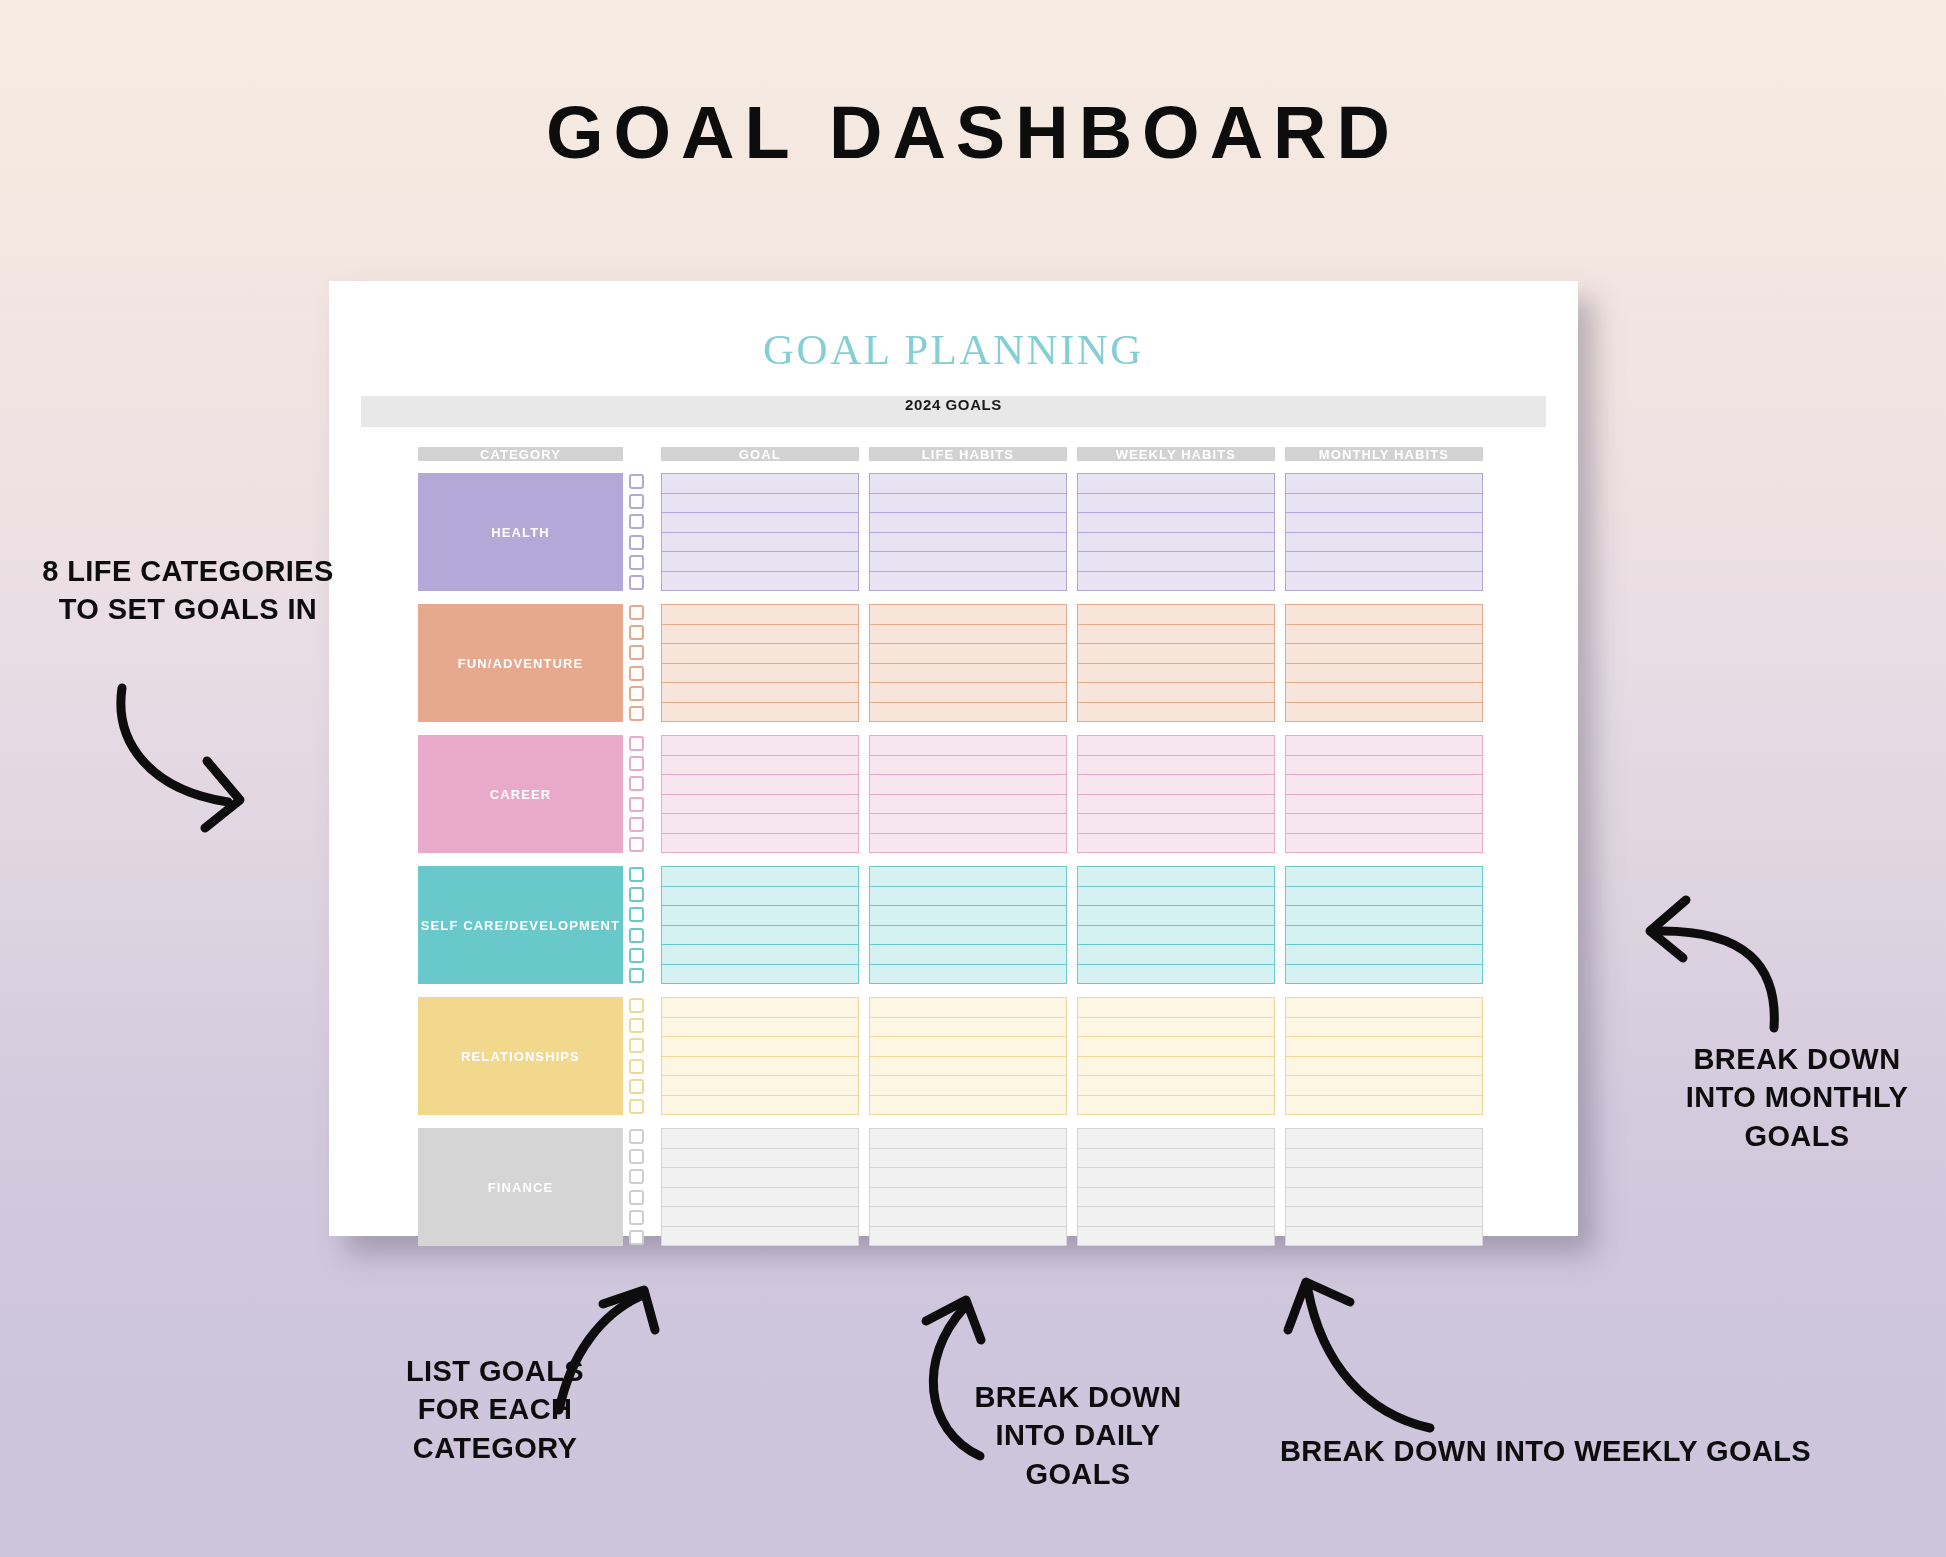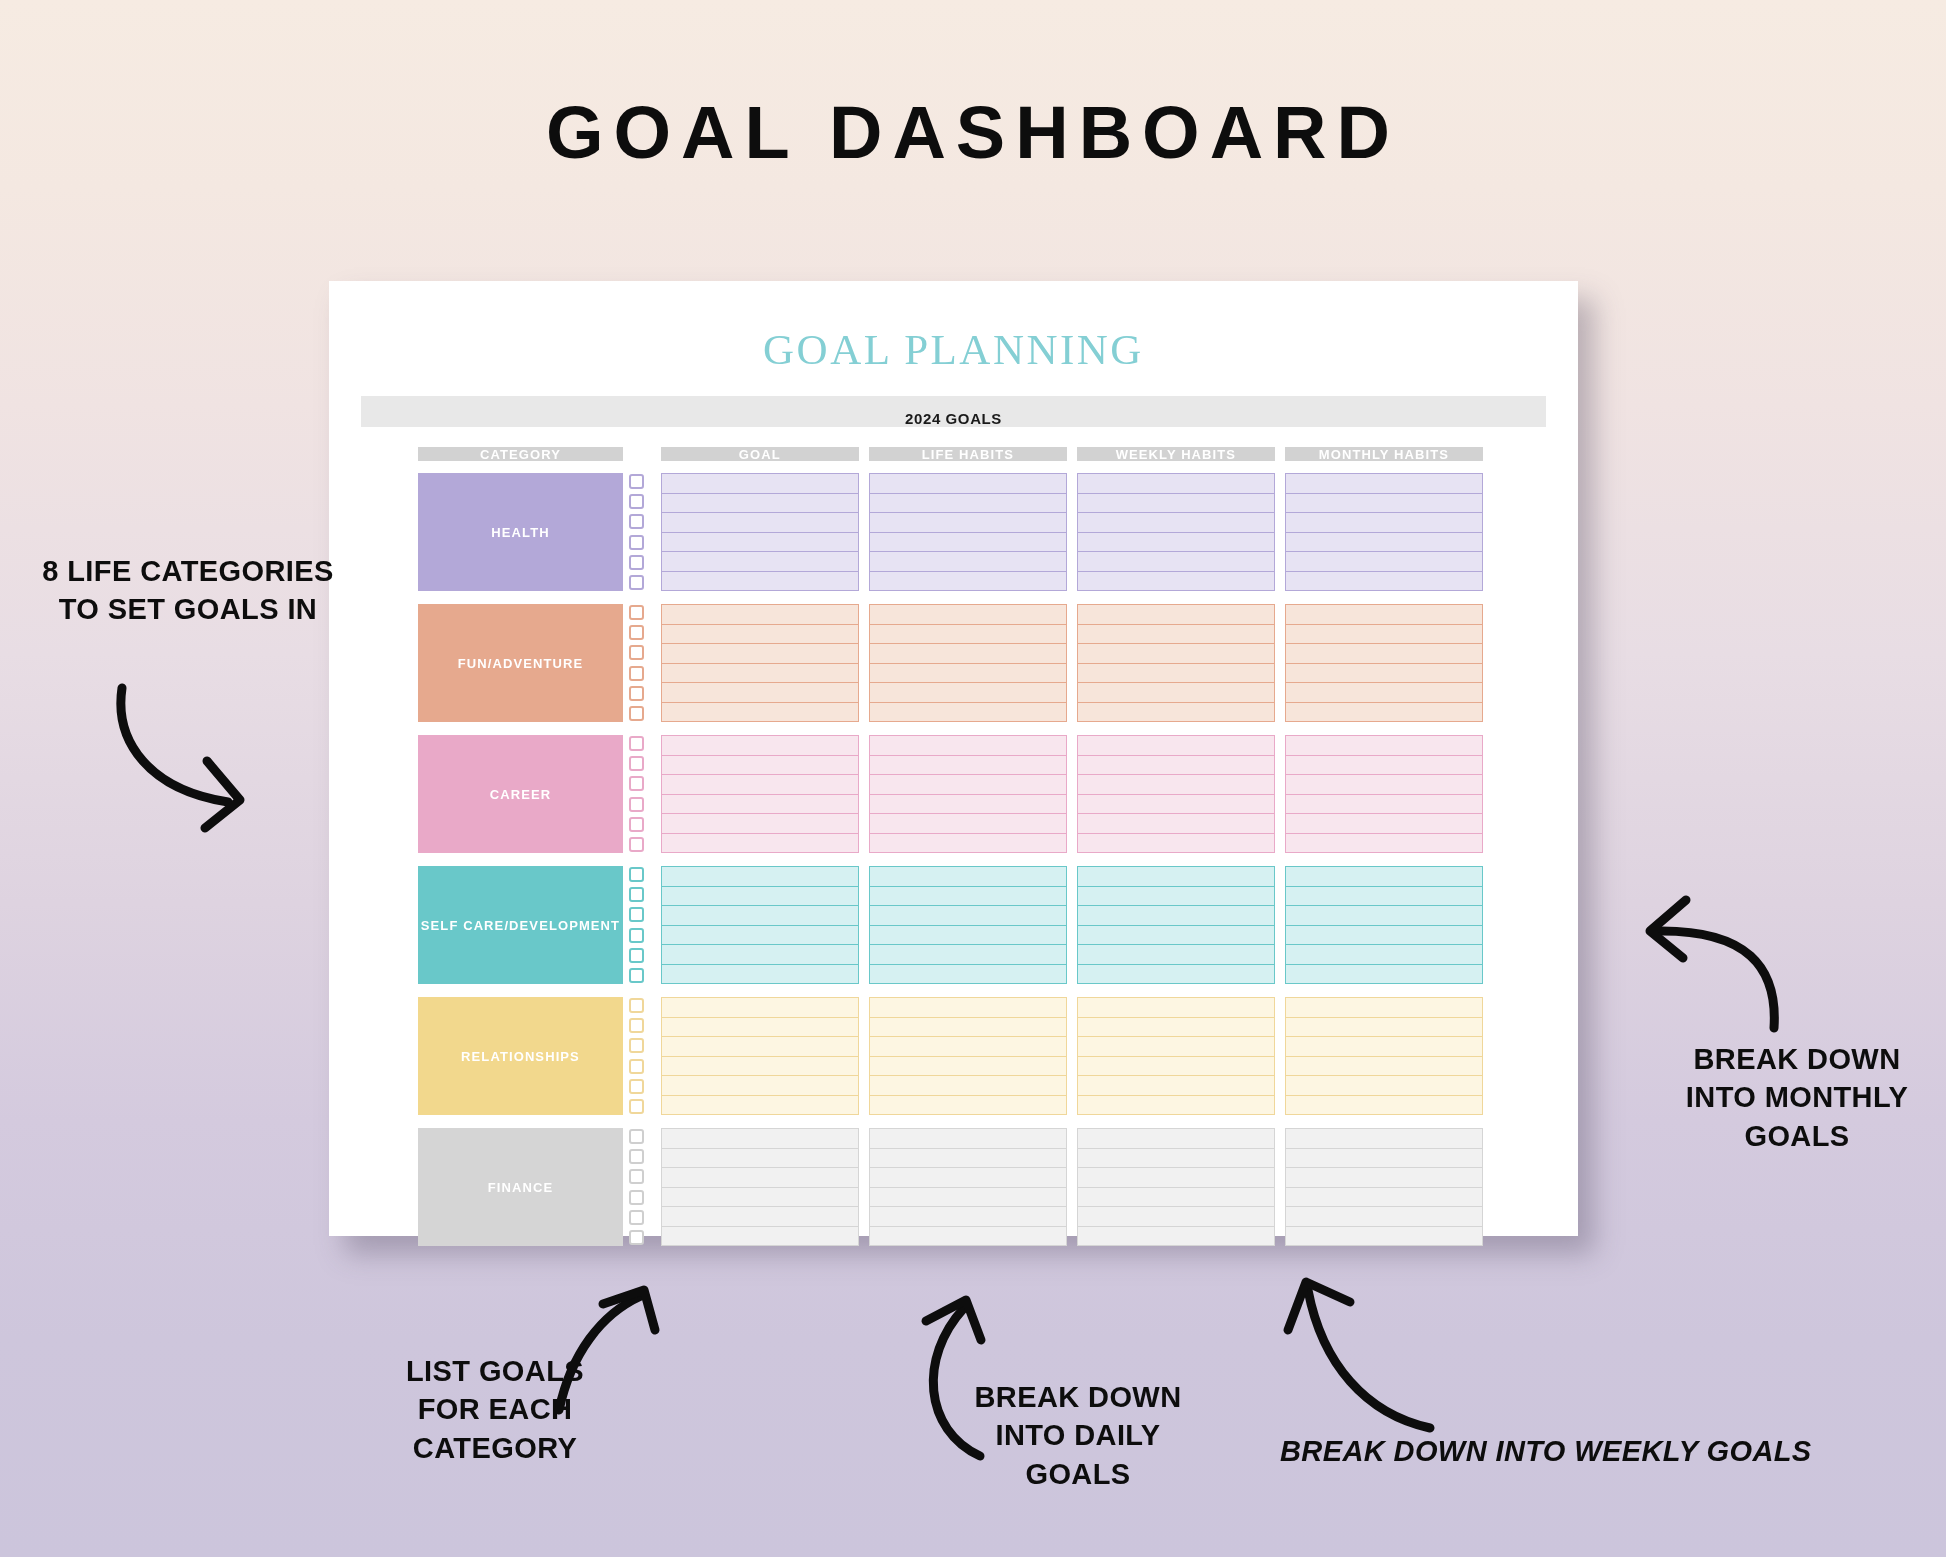--- a/index.html
+++ b/index.html
@@ -51,21 +51,21 @@
     letter-spacing: 2.5px;
     color: #84cfd4;
   }
 
   .year-bar {
     position: absolute;
     left: 32px; top: 115px;
     width: 1185px; height: 31px;
     background: #e8e8e8;
     display: flex;
-    align-items: flex-end;
+    align-items: flex-start;
     justify-content: center;
   }
   .year-bar-label {
     font-size: 15px;
     font-weight: 700;
     letter-spacing: 0.6px;
     color: #1a1a1a;
   }
 
   
@@ -148,21 +148,21 @@
     color: #0d0d0d;
     font-size: 29px;
     font-weight: 700;
     letter-spacing: 0.4px;
     line-height: 1.32;
   }
   .anno-left      { left: 40px;  top: 552px; width: 296px; text-align: center; }
   .anno-right     { left: 1672px; top: 1040px; width: 250px; text-align: center; }
   .anno-list      { left: 380px;  top: 1352px; width: 230px; text-align: center; }
   .anno-daily     { left: 960px;  top: 1378px; width: 236px; text-align: center; }
-  .anno-weekly    { left: 1280px; top: 1432px; width: 570px; text-align: left; font-style: italic; }
+  .anno-weekly    { left: 1280px; top: 1432px; width: 570px; text-align: left; }
 
   .arrow { position: absolute; }
 </style>
 </head>
 <body>
 
 <div class="page-title">GOAL DASHBOARD</div>
 
 <div class="sheet">
 

